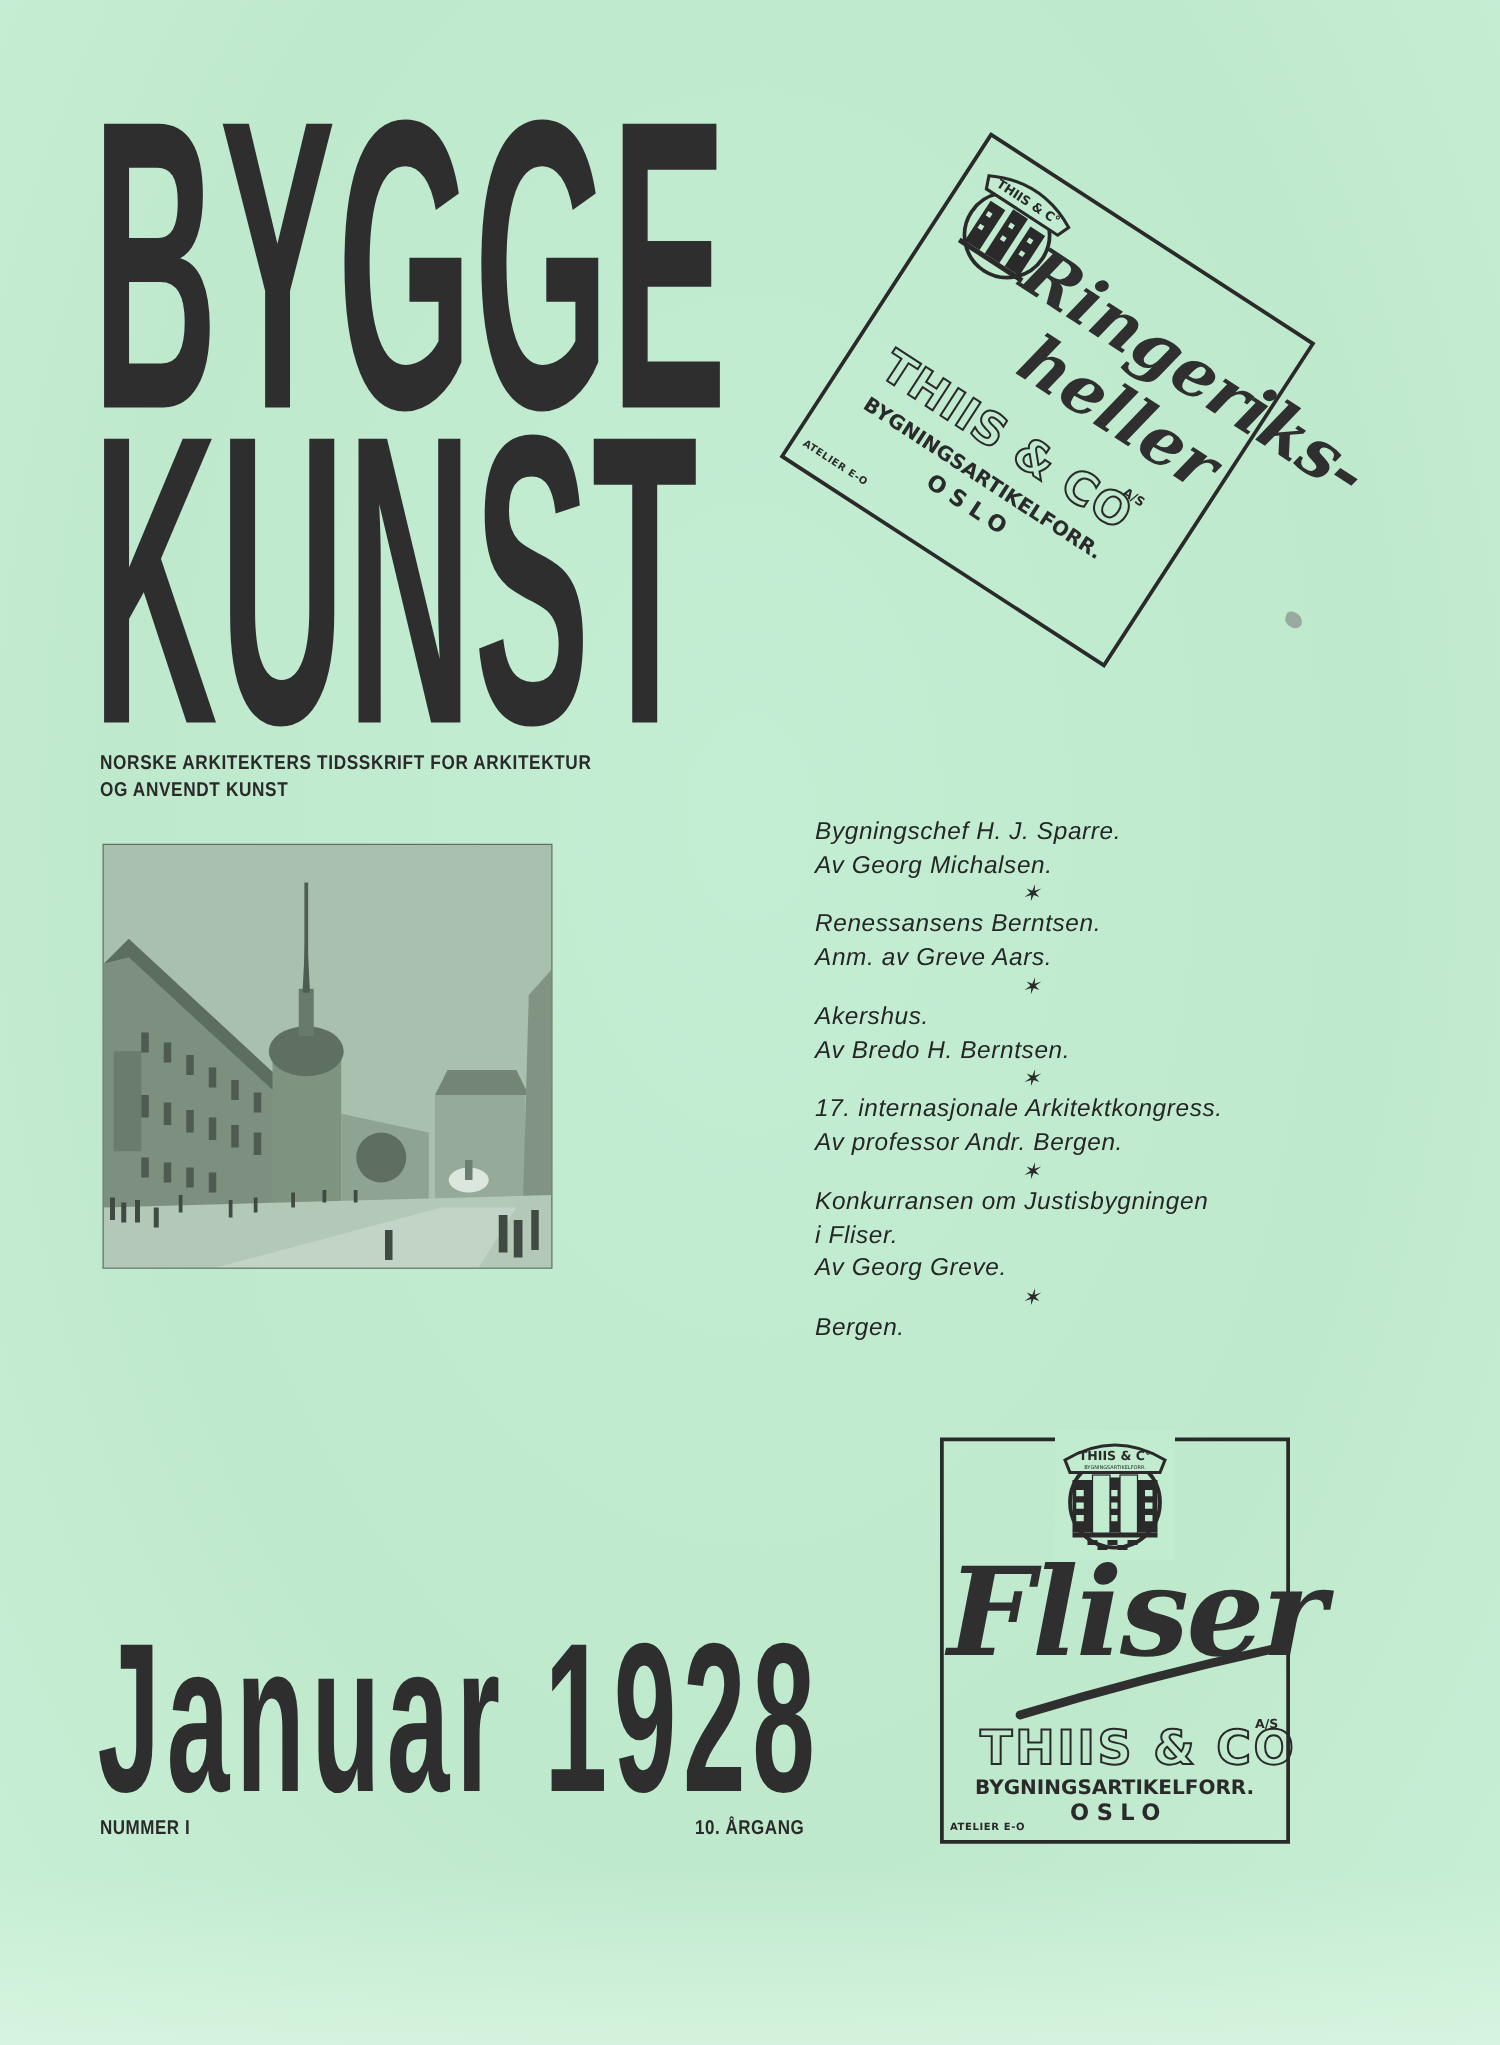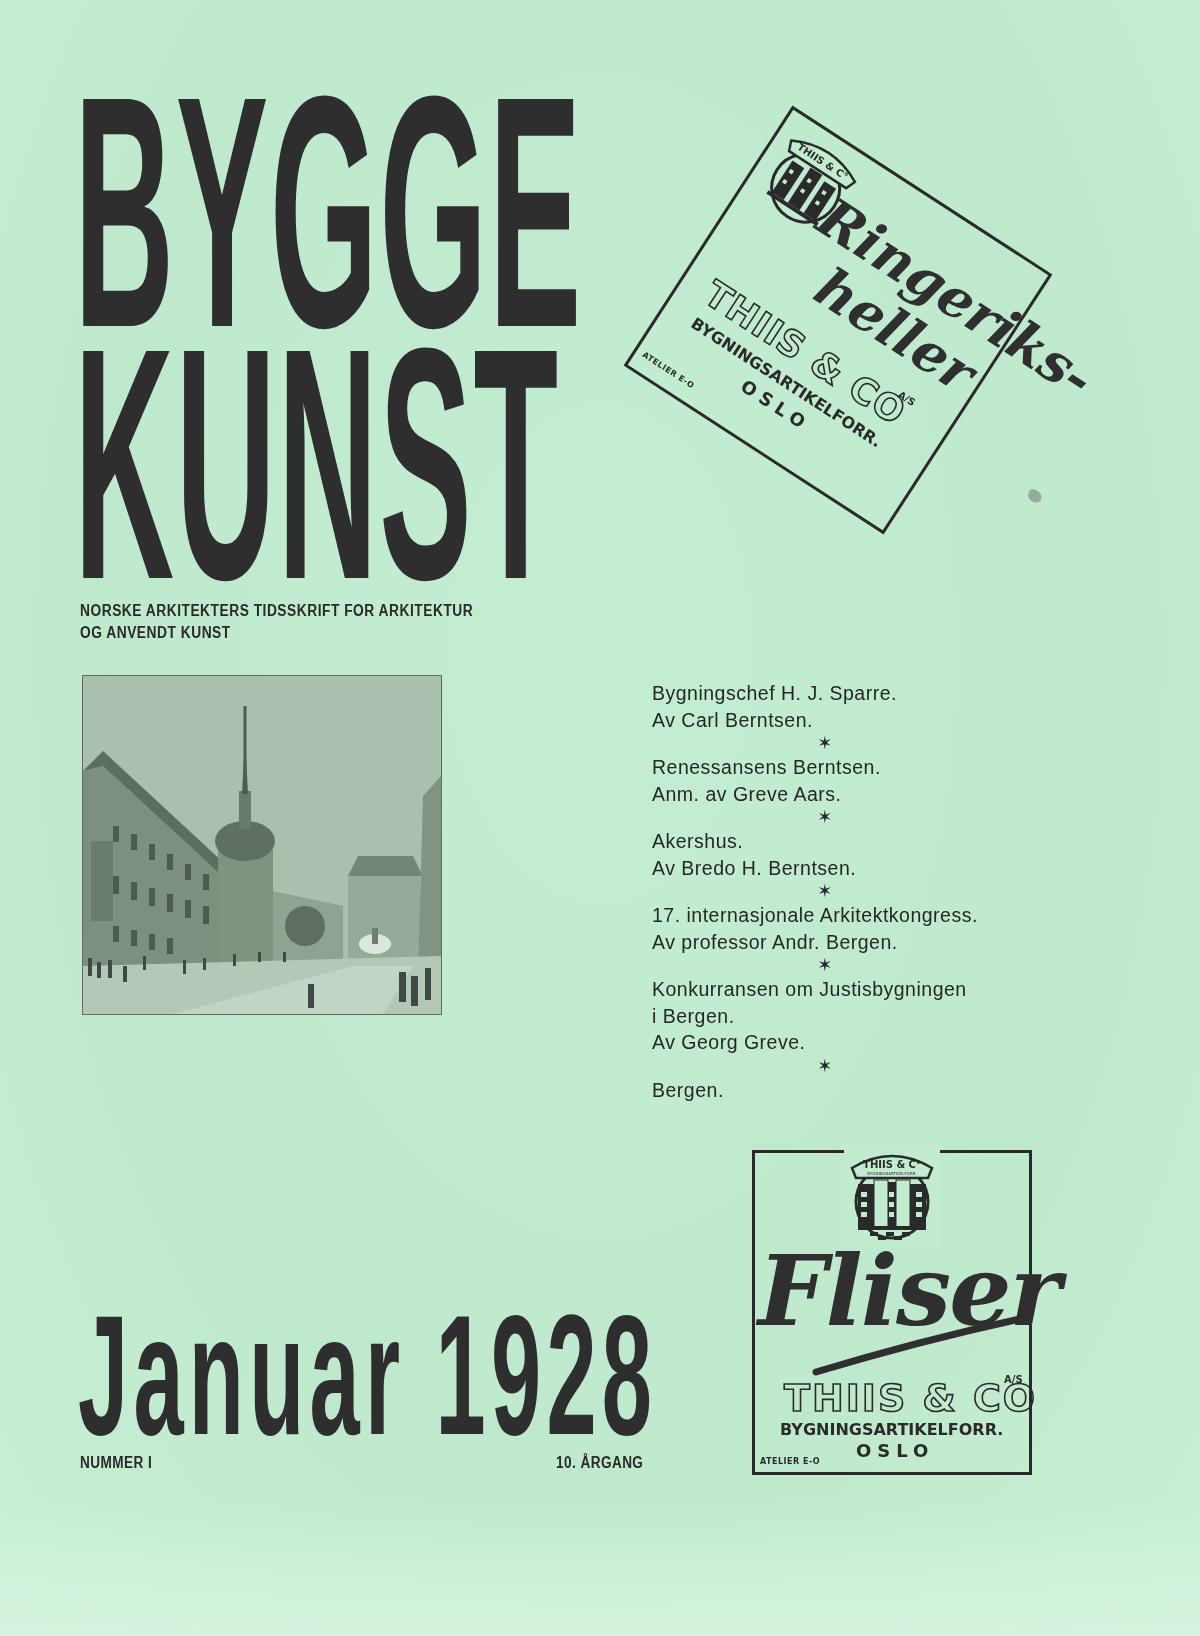--- a/index.html
+++ b/index.html
@@ -78,27 +78,28 @@
       background: linear-gradient(to bottom, #9fb7a6 0%, #a7bfae 40%, #8ea493 70%, #a3b8a6 100%);
       border: 1px solid #5e6e62;
       overflow: hidden;
     }
     .illustration svg { position: absolute; inset: 0; }
 
     
     .toc {
       position: absolute;
       left: 652px;
-      top: 680px;
+      top: 652px;
       width: 400px;
       font-family: "Liberation Sans", sans-serif;
       font-size: 19.5px;
       line-height: 26.5px;
       color: #262626;
       letter-spacing: 0.5px;
+      font-style: italic;
     }
     .toc-entry { margin: 0; }
     .toc-entry p { margin: 0; white-space: nowrap; }
     .toc-star {
       width: 18px;
       margin-left: 164px;
       height: 21px;
       font-size: 18px;
       line-height: 21px;
       text-align: center;
@@ -271,41 +272,41 @@
       </g>
 
       <ellipse cx="292" cy="268" rx="16" ry="10" fill="#dbe6dd"></ellipse>
       <rect x="289" y="252" width="6" height="16" fill="#6c7e6f"></rect>
     </svg>
   </div>
 
   <div class="toc">
     <div class="toc-entry">
       <p>Bygningschef H. J. Sparre.</p>
-      <p>Av Carl Berntsen.</p>
+      <p>Av Georg Michalsen.</p>
     </div>
     <div class="toc-star">✶</div>
     <div class="toc-entry">
       <p>Renessansens Berntsen.</p>
       <p>Anm. av Greve Aars.</p>
     </div>
     <div class="toc-star">✶</div>
     <div class="toc-entry">
       <p>Akershus.</p>
       <p>Av Bredo H. Berntsen.</p>
     </div>
     <div class="toc-star">✶</div>
     <div class="toc-entry">
       <p>17. internasjonale Arkitektkongress.</p>
       <p>Av professor Andr. Bergen.</p>
     </div>
     <div class="toc-star">✶</div>
     <div class="toc-entry">
       <p>Konkurransen om Justisbygningen</p>
-      <p>i Bergen.</p>
+      <p>i Fliser.</p>
       <p>Av Georg Greve.</p>
     </div>
     <div class="toc-star">✶</div>
     <div class="toc-entry">
       <p>Bergen.</p>
     </div>
   </div>
 
   <div class="ad1-wrap">
     <div style="position:absolute; left:55px; top:55px; width:310px; height:310px; transform: rotate(33deg);">

